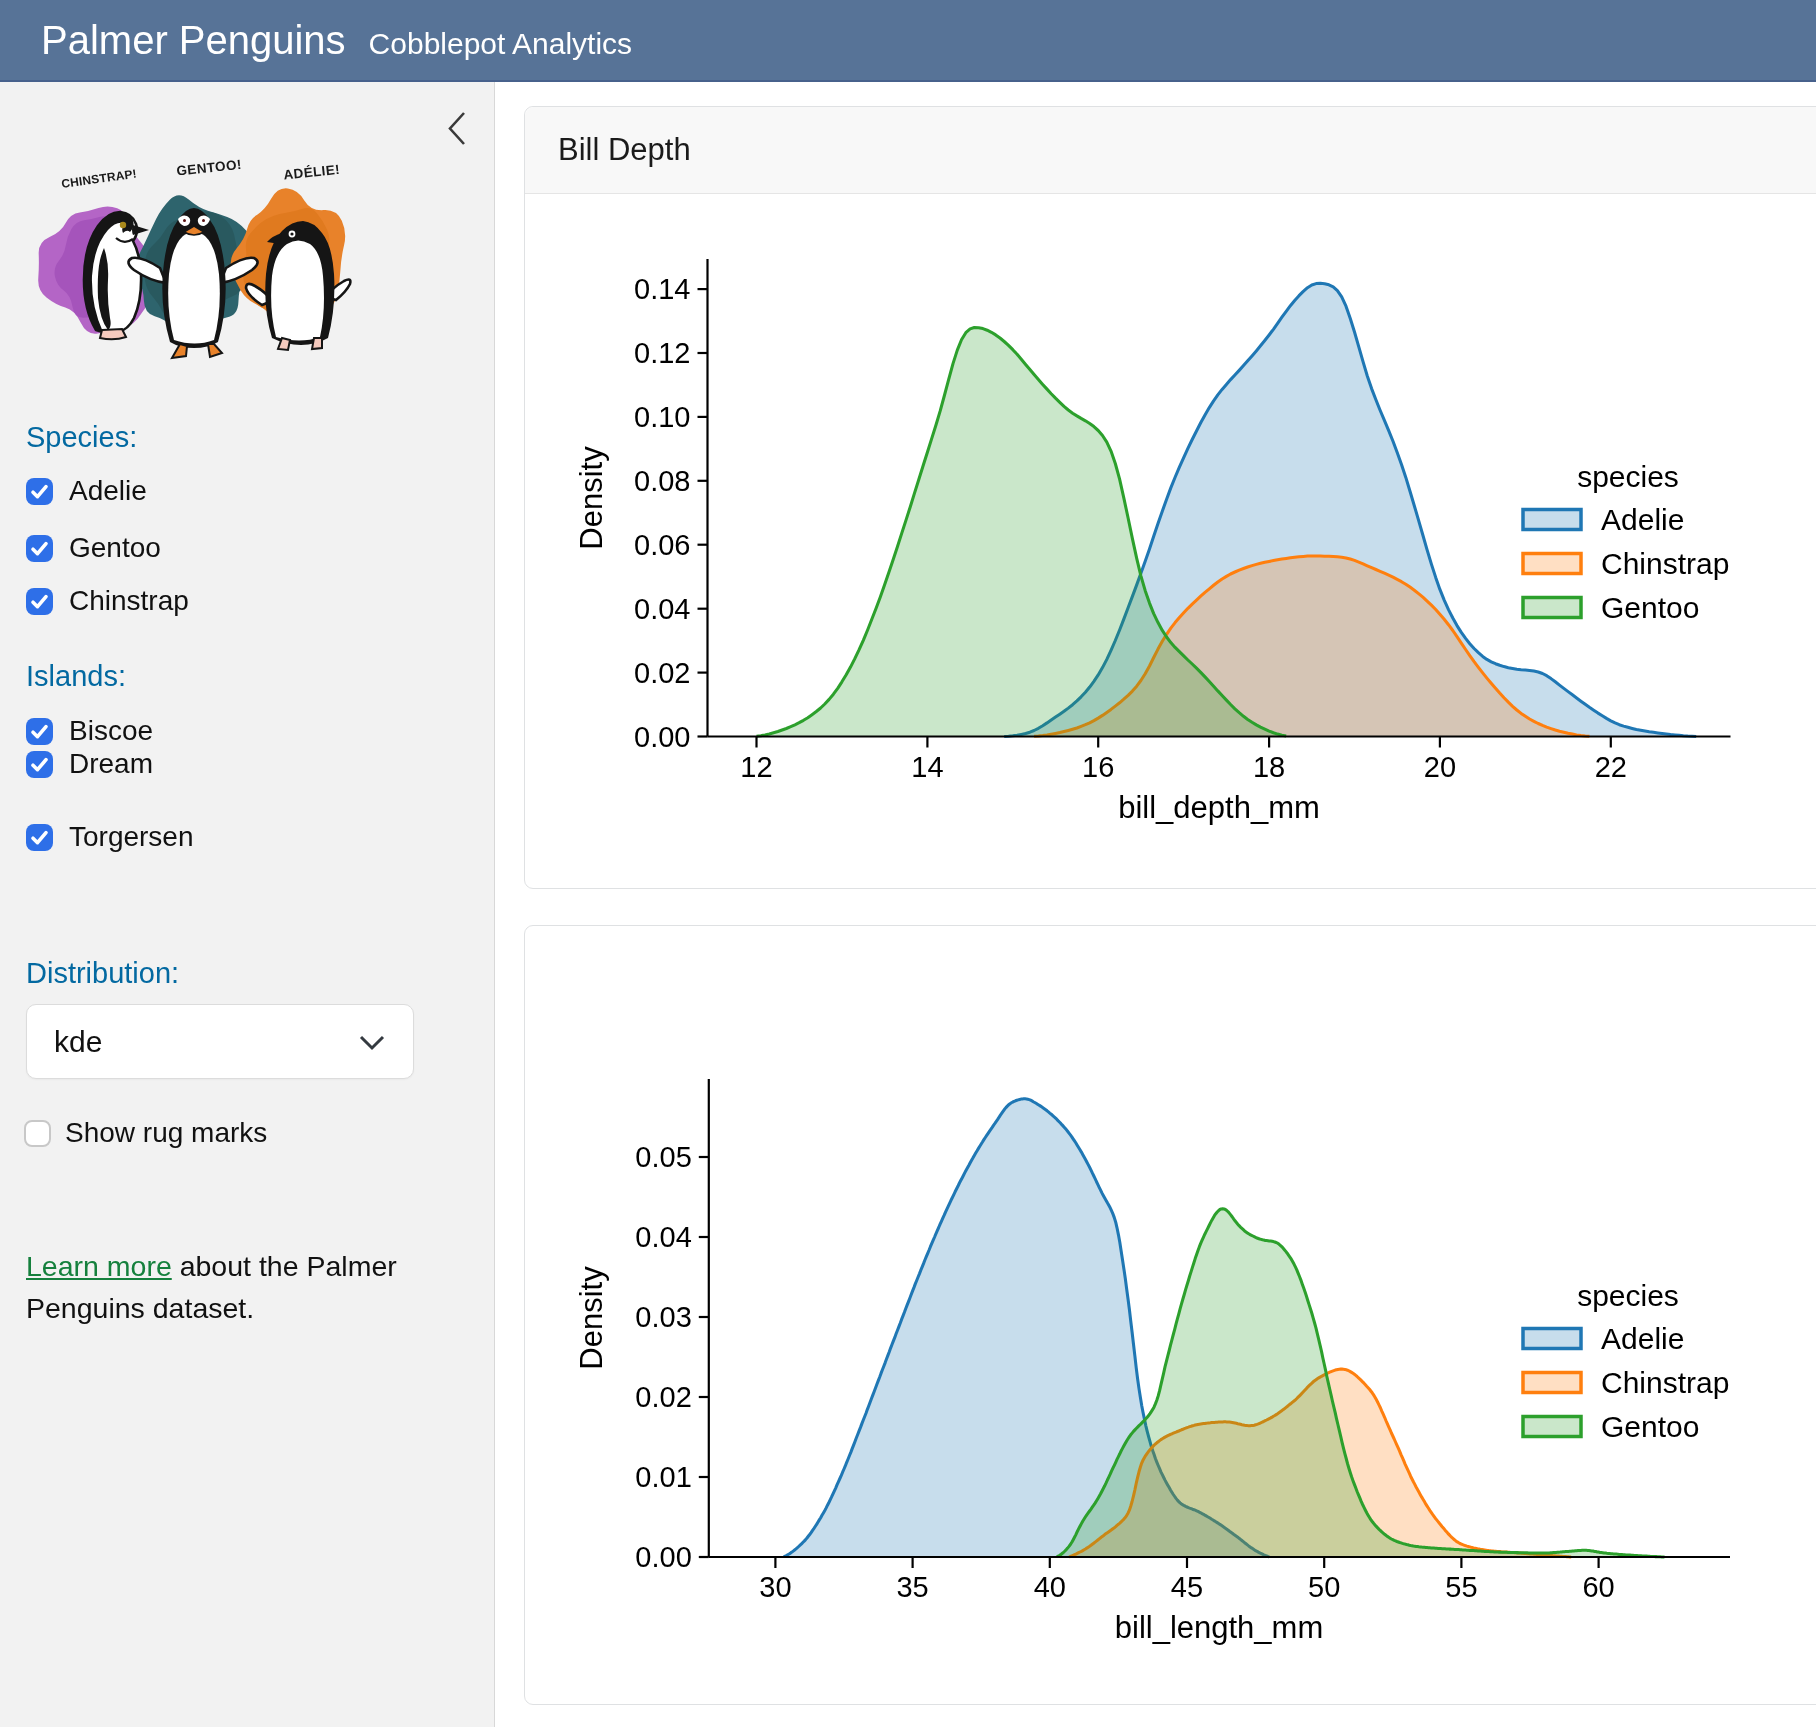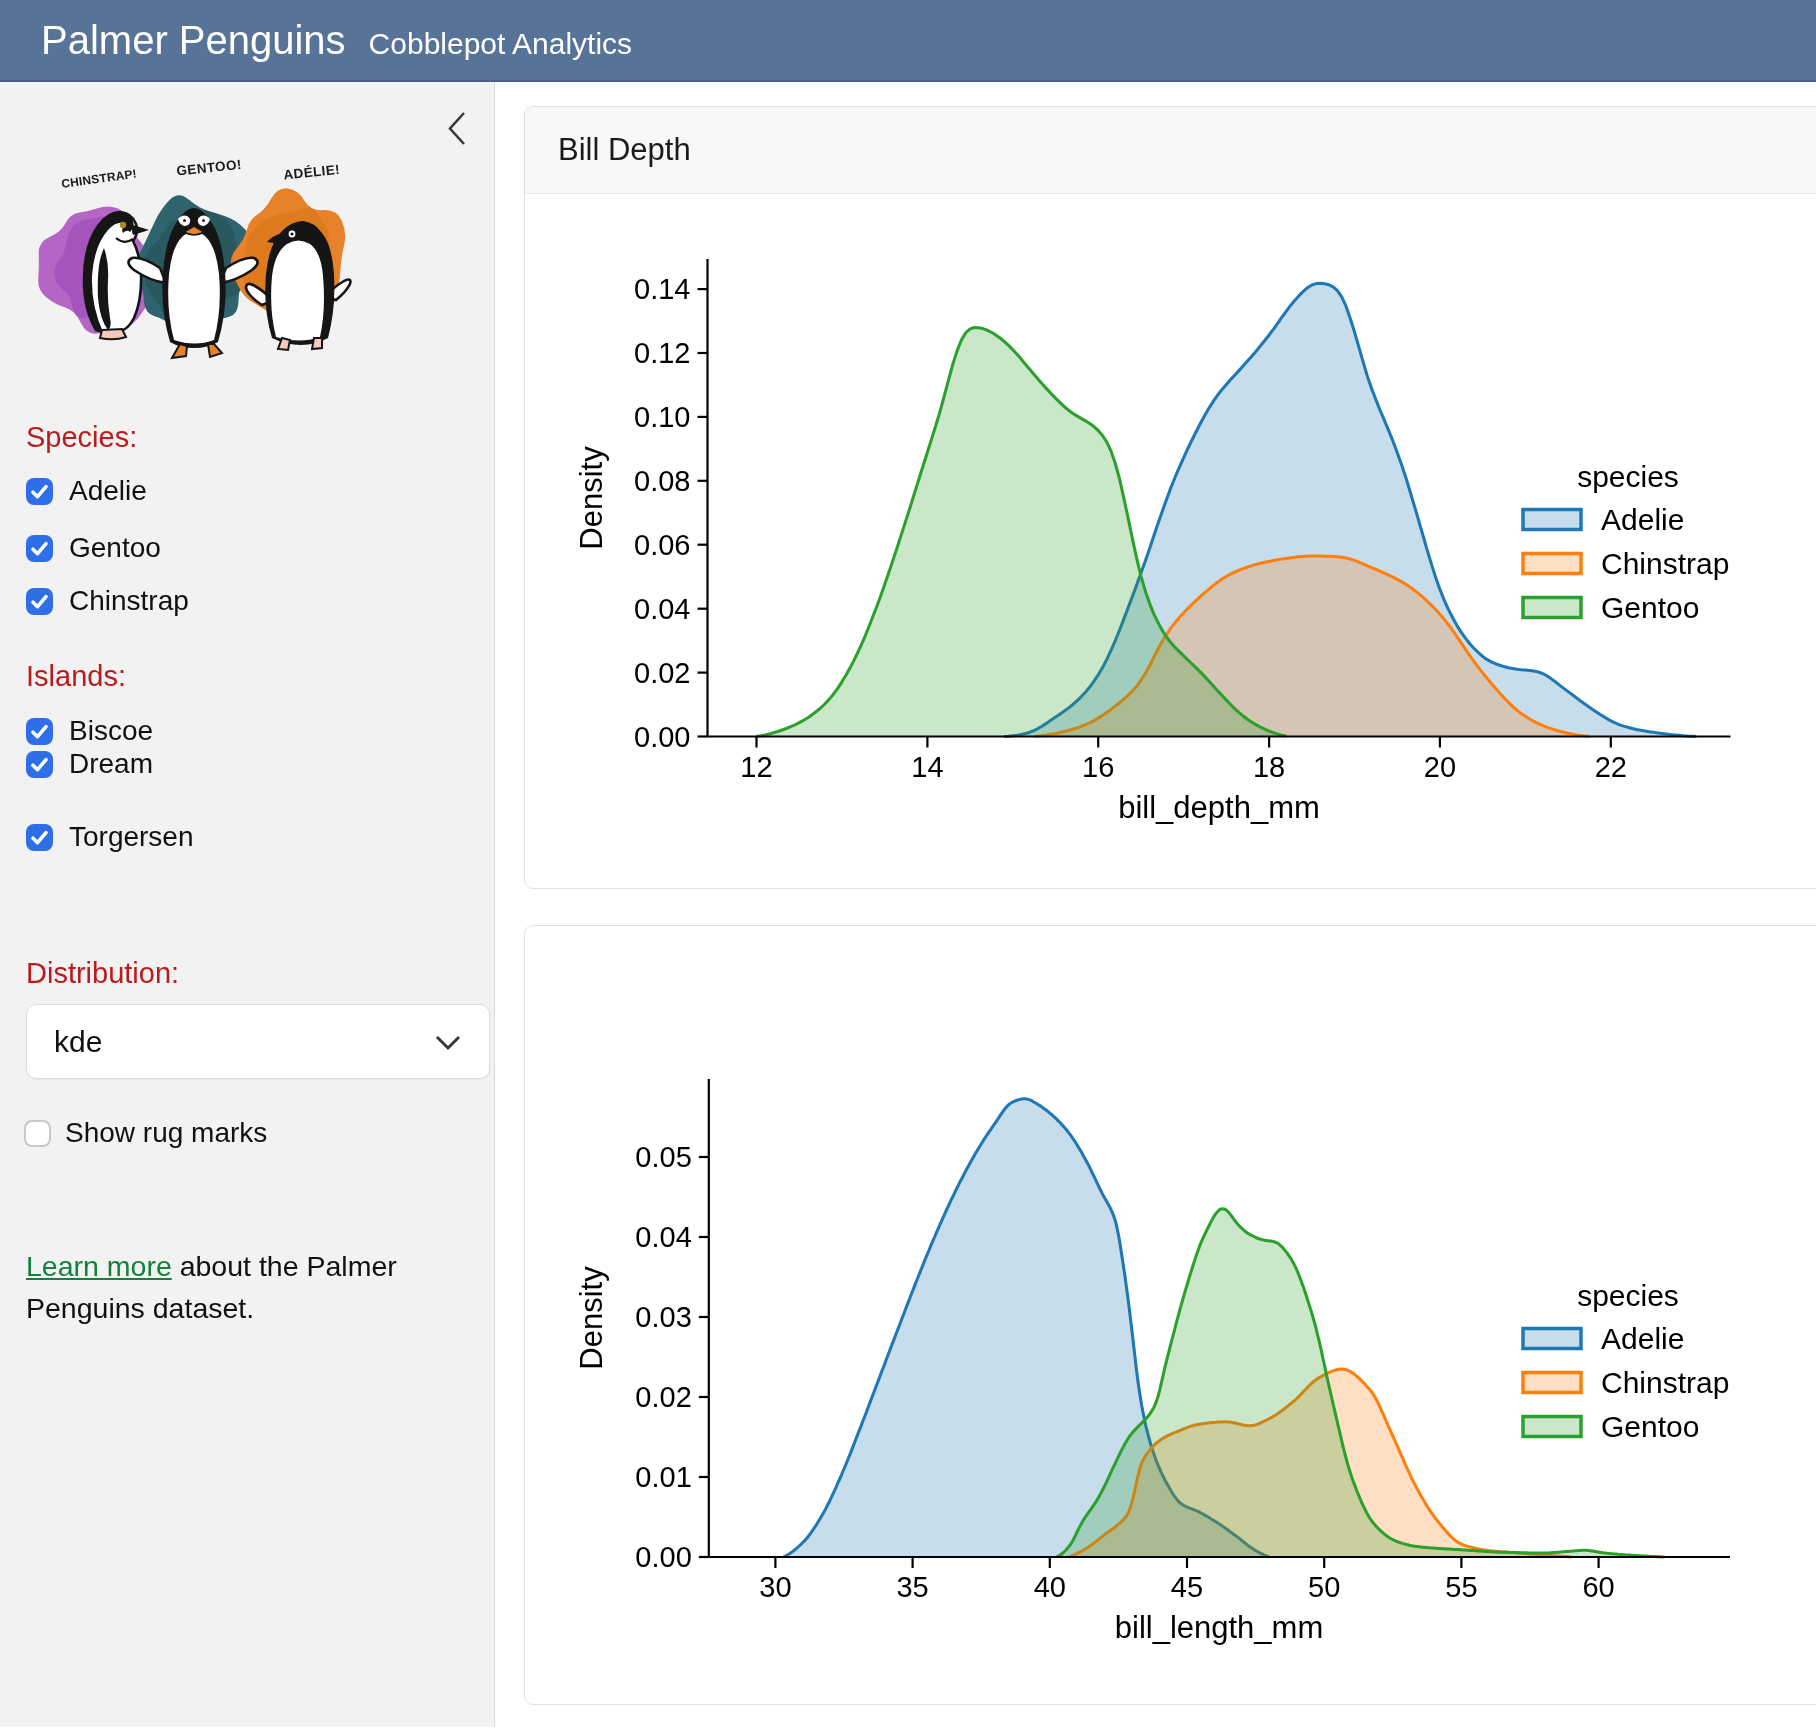--- a/index.html
+++ b/index.html
@@ -1,20 +1,20 @@
 <!DOCTYPE html>
 <html><head><meta charset="utf-8">
 <style>
 *{margin:0;padding:0;box-sizing:border-box}
 body{width:1816px;height:1734px;font-family:"Liberation Sans",sans-serif;background:#fff;position:relative;overflow:hidden}
 .hdr{position:absolute;left:0;top:0;width:1816px;height:82px;background:#577397;border-bottom:2px solid #47618c;display:flex;align-items:baseline;padding-left:41px}
 .hdr .t1{font-size:40px;color:#fff;line-height:80px}
 .hdr .t2{font-size:30px;color:#fff;margin-left:23px}
 .sb{position:absolute;left:0;top:82px;width:495px;height:1645px;background:#f2f2f2;border-right:1px solid #d8d8d8}
-.lbl{position:absolute;font-size:29px;color:#b91c1c}
+.lbl{position:absolute;font-size:29px;color:#0369a1}
 .cbrow{position:absolute;display:flex;align-items:center}
 .cb{width:27px;height:27px;border-radius:8px;background:#2e6fe8;position:relative;flex:none}
 .cb svg{position:absolute;left:0;top:0}
 .cb.off{background:#fff;border:2px solid #c8c8c8}
 .cbrow .cl{font-size:28px;color:#111;margin-left:16px}
 .card{position:absolute;left:524px;width:1324px;background:#fff;border:1px solid #dfe1e3;border-radius:9px}
 .chead{background:#f8f8f8;border-bottom:1px solid #e5e5e5;border-radius:9px 9px 0 0;display:flex;align-items:center;padding-left:33px}
 .ctitle{font-size:31px;color:#1b1b1b}
 </style></head><body>
 <div class="hdr">
@@ -113,21 +113,21 @@
     </div>
 <div class="cbrow" style="left:26px;top:739px">
       <div class="cb">
         <svg width="27" height="27" viewBox="0 0 27 27">
           <path d="M7 14.2 L11.5 18.7 L20 8.7" fill="none" stroke="#fff" stroke-width="3.6" stroke-linecap="round" stroke-linejoin="round"></path>
         </svg>
       </div>
       <div class="cl">Torgersen</div>
     </div>
 <div class="lbl" style="left:26px;top:875px">Distribution:</div>
-<div style="position:absolute;left:26px;top:922px;width:464px;height:75px;background:#fff;border:1px solid #dcdcdc;border-radius:10px;box-shadow:0 1px 2px rgba(0,0,0,0.04)">
+<div style="position:absolute;left:26px;top:922px;width:388px;height:75px;background:#fff;border:1px solid #dcdcdc;border-radius:10px;box-shadow:0 1px 2px rgba(0,0,0,0.04)">
 <div style="position:absolute;left:27px;top:50%;transform:translateY(-50%);font-size:30px;color:#111">kde</div>
 <svg width="26" height="16" viewBox="0 0 26 16" style="position:absolute;right:28px;top:30px">
         <path d="M2 2 L13 13 L24 2" fill="none" stroke="#343a40" stroke-width="3"></path>
       </svg>
 </div>
 <div class="cbrow" style="left:24px;top:1035px">
       <div class="cb off"></div>
       <div class="cl" style="margin-left:14px">Show rug marks</div>
     </div>
 <div style="position:absolute;left:26px;top:1163px;width:420px;font-size:28.5px;line-height:42px;color:#111"><span style="color:#15803d;text-decoration:underline">Learn more</span> about the Palmer Penguins dataset.</div>

